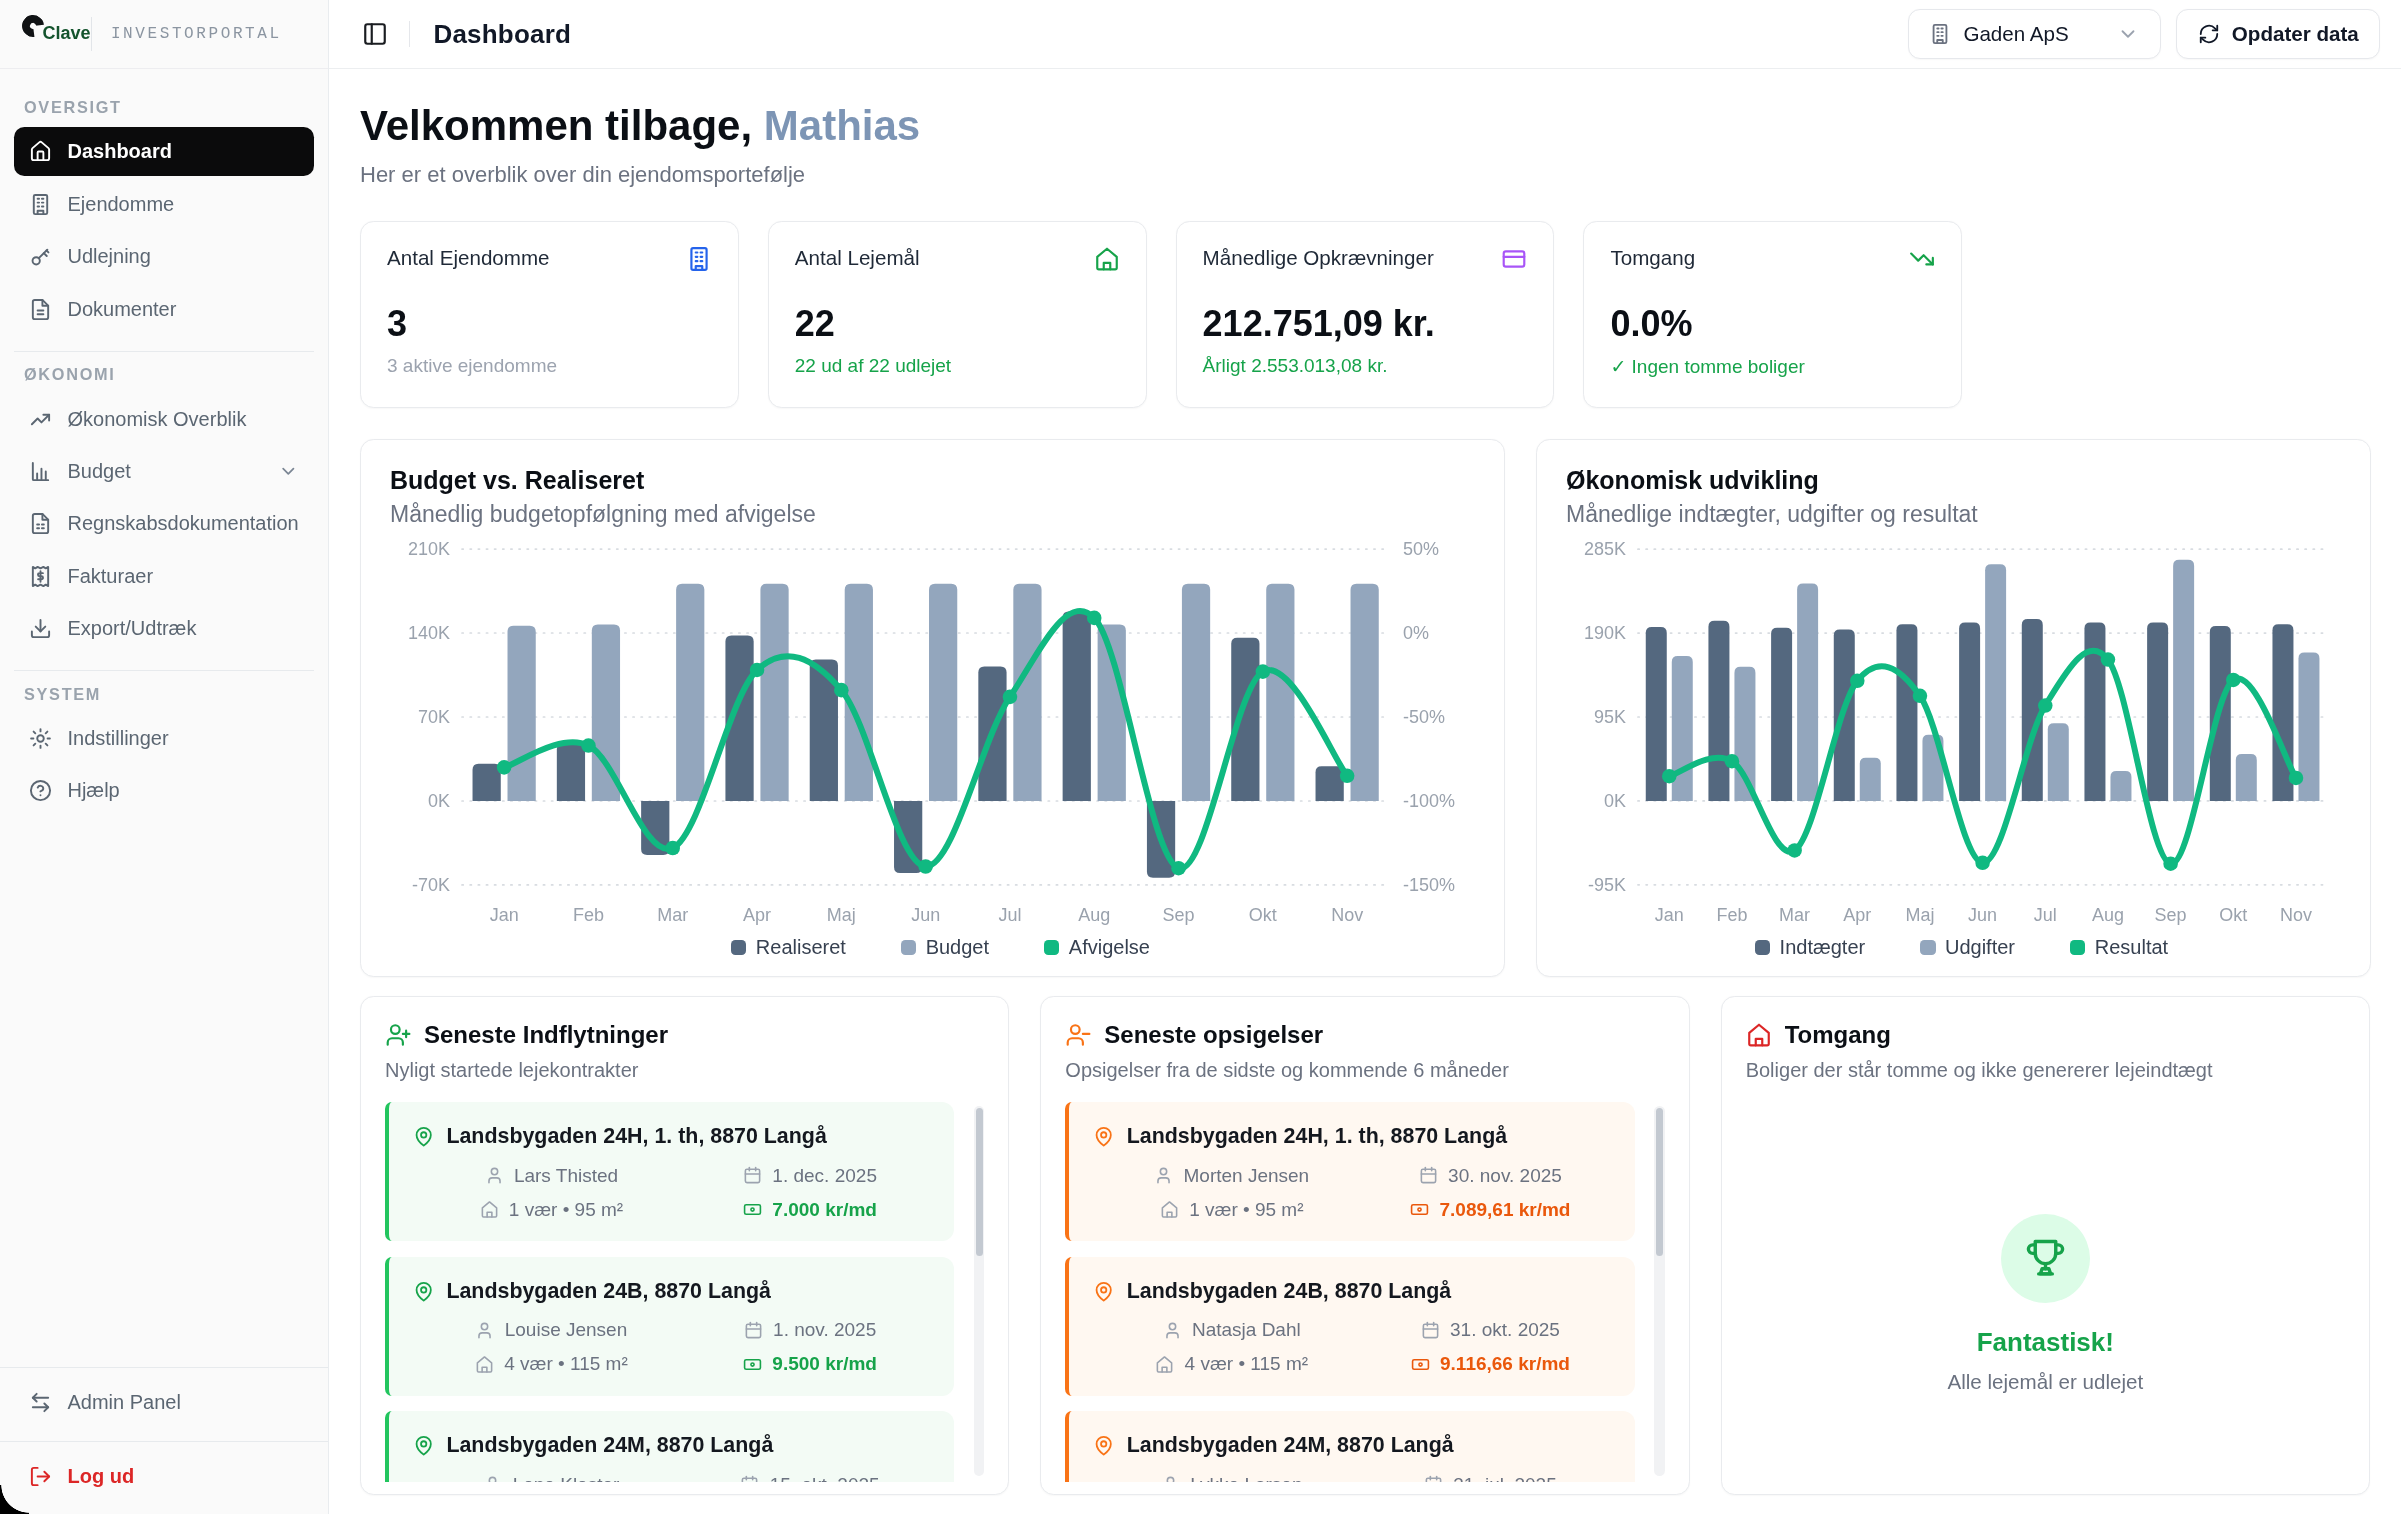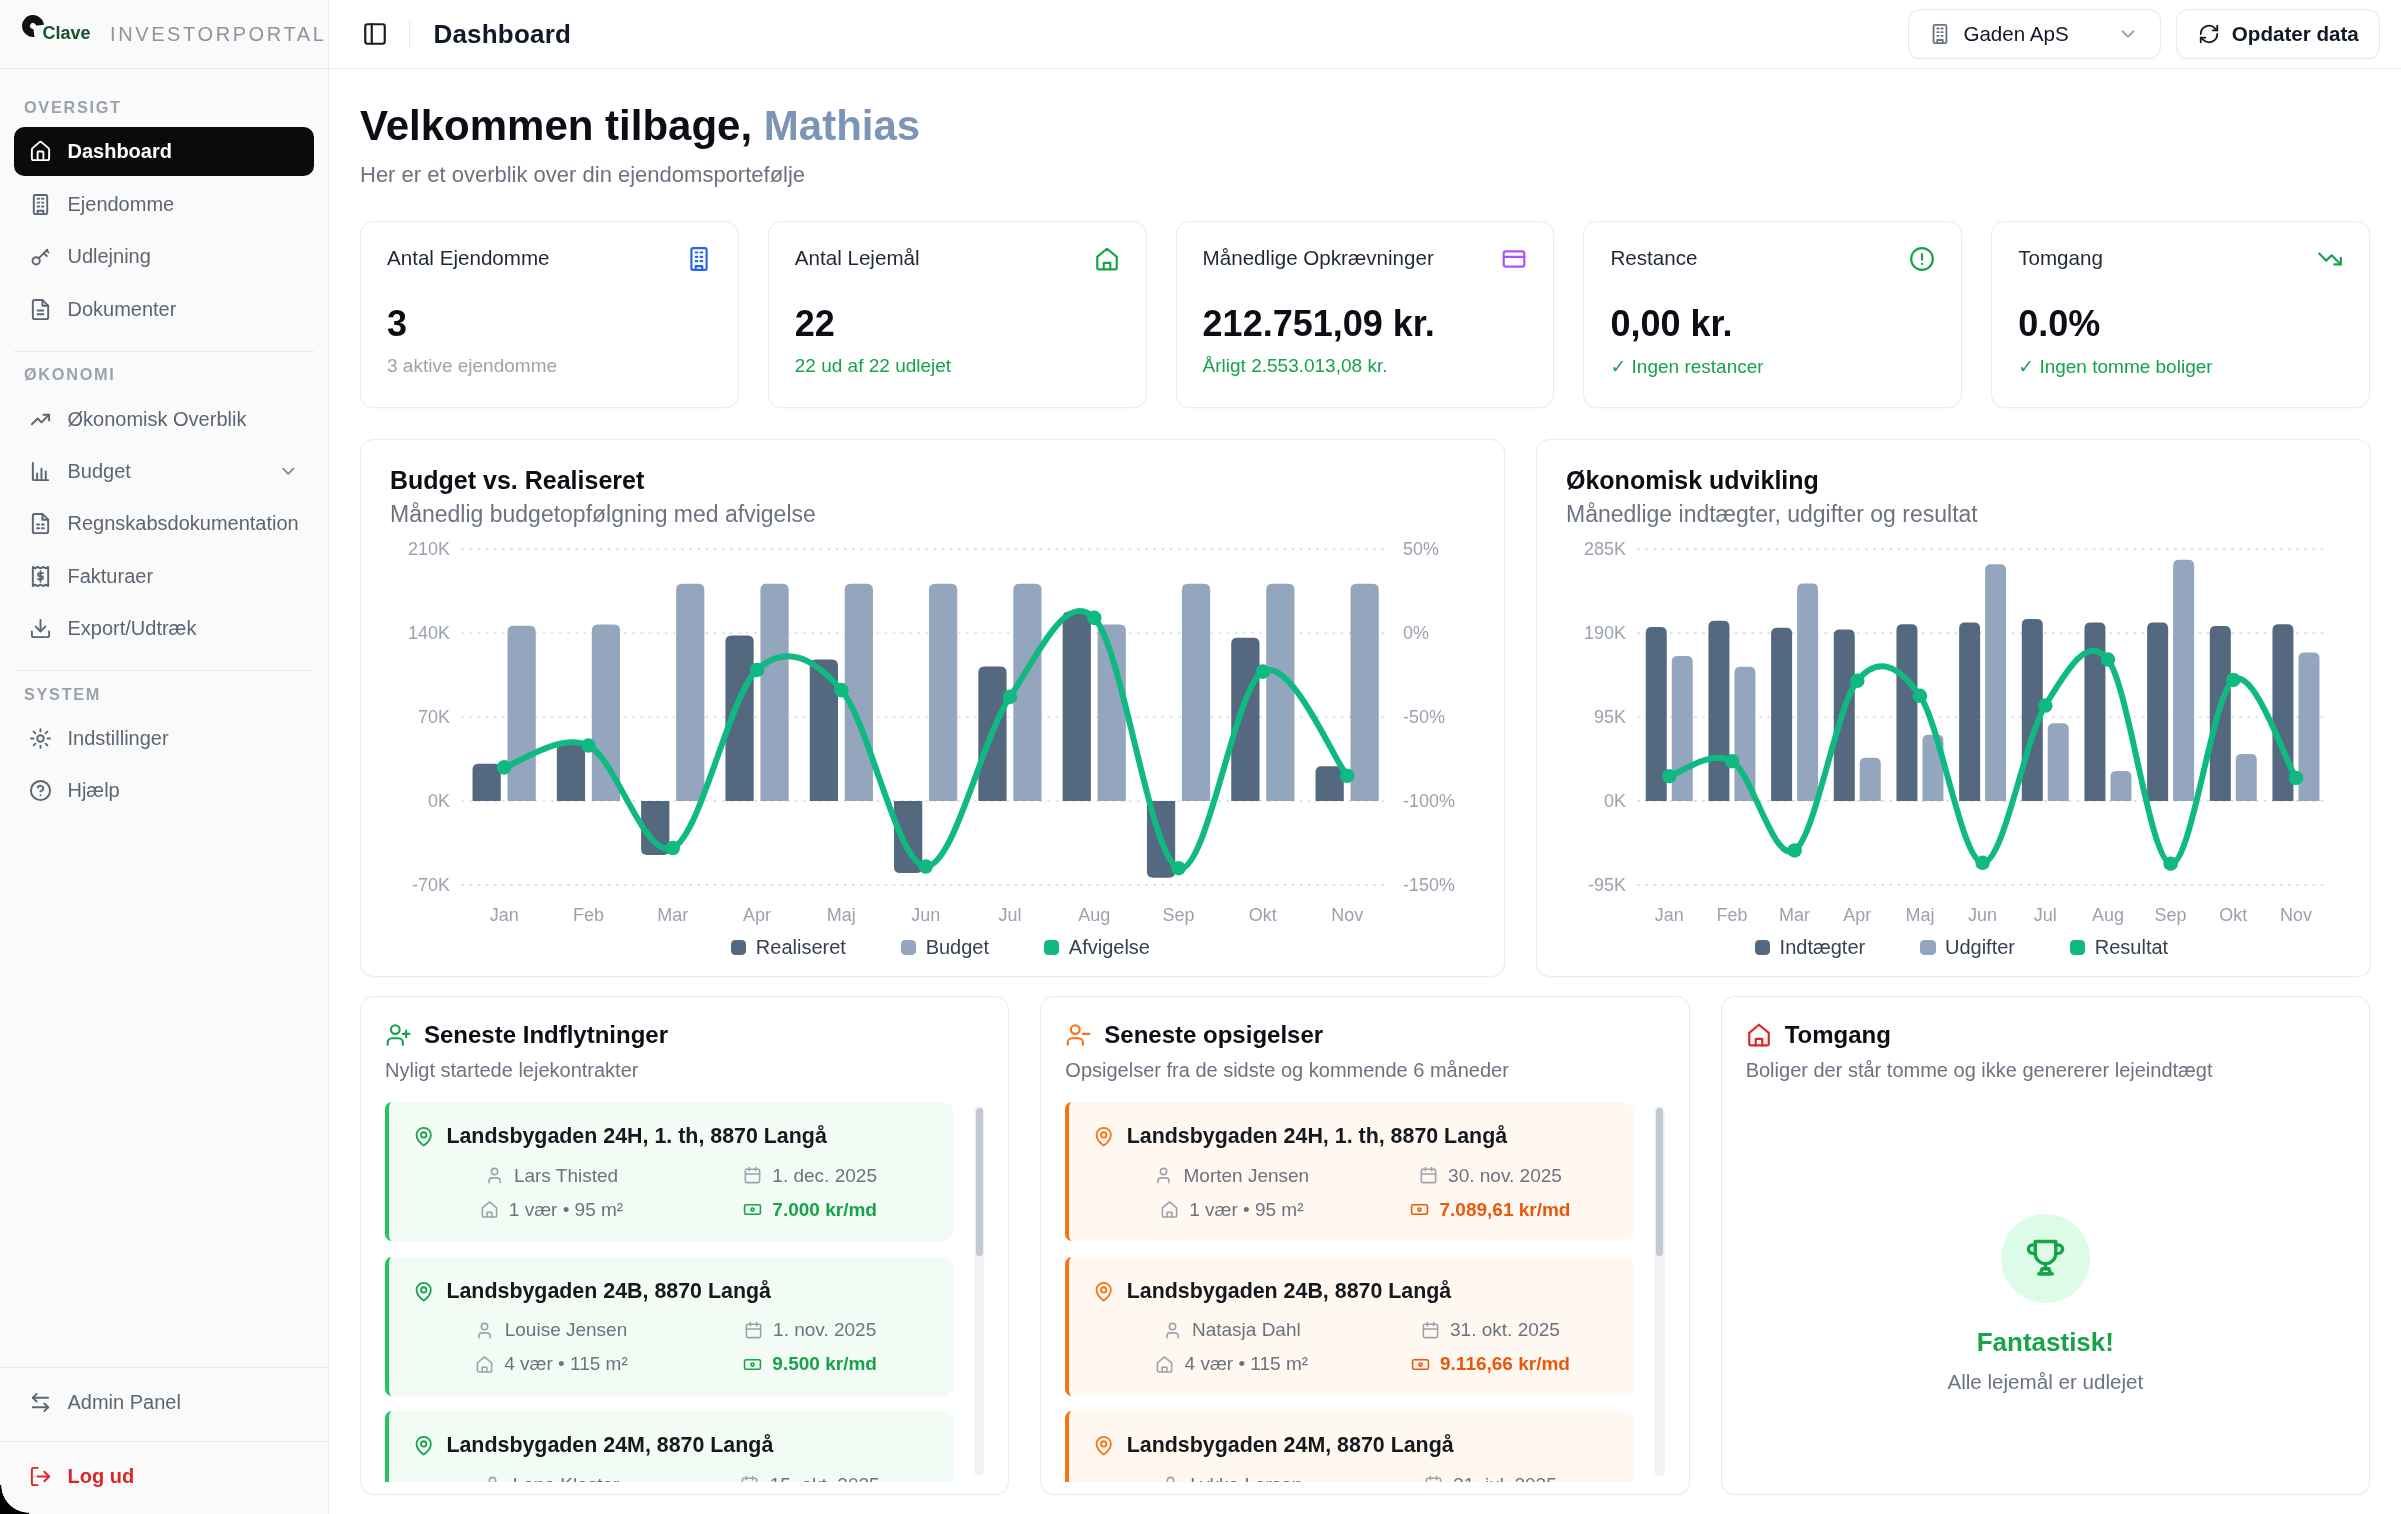--- a/index.html
+++ b/index.html
@@ -24,21 +24,21 @@
     padding:0 22px; gap:19px; border-bottom:0.9px solid #ededf0;
   }
   .logo { position:relative; width:50px; height:45px; flex:none; }
   .c-ring {
     position:absolute; left:0; top:3.4px; width:22px; height:22px;
     border:8.6px solid #101214; border-radius:50%;
     border-right-color:transparent; transform:rotate(38deg);
   }
   .logo-word { position:absolute; left:20.6px; top:11px; font-size:18px; font-weight:700; color:#14532d; }
   .brand-divider { width:0.9px; height:34px; background:#e2e5e9; }
-  .portal { font-size:20px; letter-spacing:2.6px; color:#8b95a1; font-weight:500; white-space:nowrap; }
+  .portal { font-size:16px; letter-spacing:2.6px; color:#8b95a1; font-weight:500; white-space:nowrap;font-family:Liberation Mono, monospace; }
 
   nav.side-nav { padding:15.4px 13.7px 0; }
   .section-label { font-size:16.3px; letter-spacing:1.7px; color:#9aa3ad; font-weight:600; margin:13.7px 10.3px 10.3px; }
   .nav-item {
     display:flex; align-items:center; gap:15.4px;
     height:49px; padding:0 15.4px; margin-bottom:3.4px;
     border-radius:10.3px; color:#5b6672; font-size:20px; cursor:pointer;
   }
   .nav-item .ic { width:23px; height:23px; }
   .nav-item.active { background:#0b0b0c; color:#ffffff; font-weight:600; }
@@ -389,34 +389,20 @@
           <span class="stat-label">Månedlige Opkrævninger</span>
           <span class="ic ic-purple">
               <svg viewBox="0 0 24 24" fill="none" stroke="currentColor" stroke-width="2" stroke-linecap="round" stroke-linejoin="round">
                 <rect x="2.5" y="5" width="19" height="14" rx="2"></rect>
                 <line x1="2.5" y1="10" x2="21.5" y2="10"></line>
               </svg>
             </span>
         </div>
         <div class="stat-value">212.751,09 kr.</div>
         <div class="stat-sub sub-green">Årligt 2.553.013,08 kr.</div>
-      </div>
-      <div class="stat-card">
-        <div class="stat-head">
-          <span class="stat-label">Restance</span>
-          <span class="ic ic-green">
-              <svg viewBox="0 0 24 24" fill="none" stroke="currentColor" stroke-width="2" stroke-linecap="round" stroke-linejoin="round">
-                <circle cx="12" cy="12" r="10"></circle>
-                <line x1="12" y1="7.5" x2="12" y2="12.5"></line>
-                <line x1="12" y1="16.5" x2="12.01" y2="16.5"></line>
-              </svg>
-            </span>
-        </div>
-        <div class="stat-value">0,00 kr.</div>
-        <div class="stat-sub sub-green">✓ Ingen restancer</div>
       </div>
       <div class="stat-card">
         <div class="stat-head">
           <span class="stat-label">Tomgang</span>
           <span class="ic ic-green">
               <svg viewBox="0 0 24 24" fill="none" stroke="currentColor" stroke-width="2" stroke-linecap="round" stroke-linejoin="round">
                 <polyline points="22 17 13.5 8.5 8.5 13.5 2 7"></polyline>
                 <polyline points="16 17 22 17 22 11"></polyline>
               </svg>
             </span>

